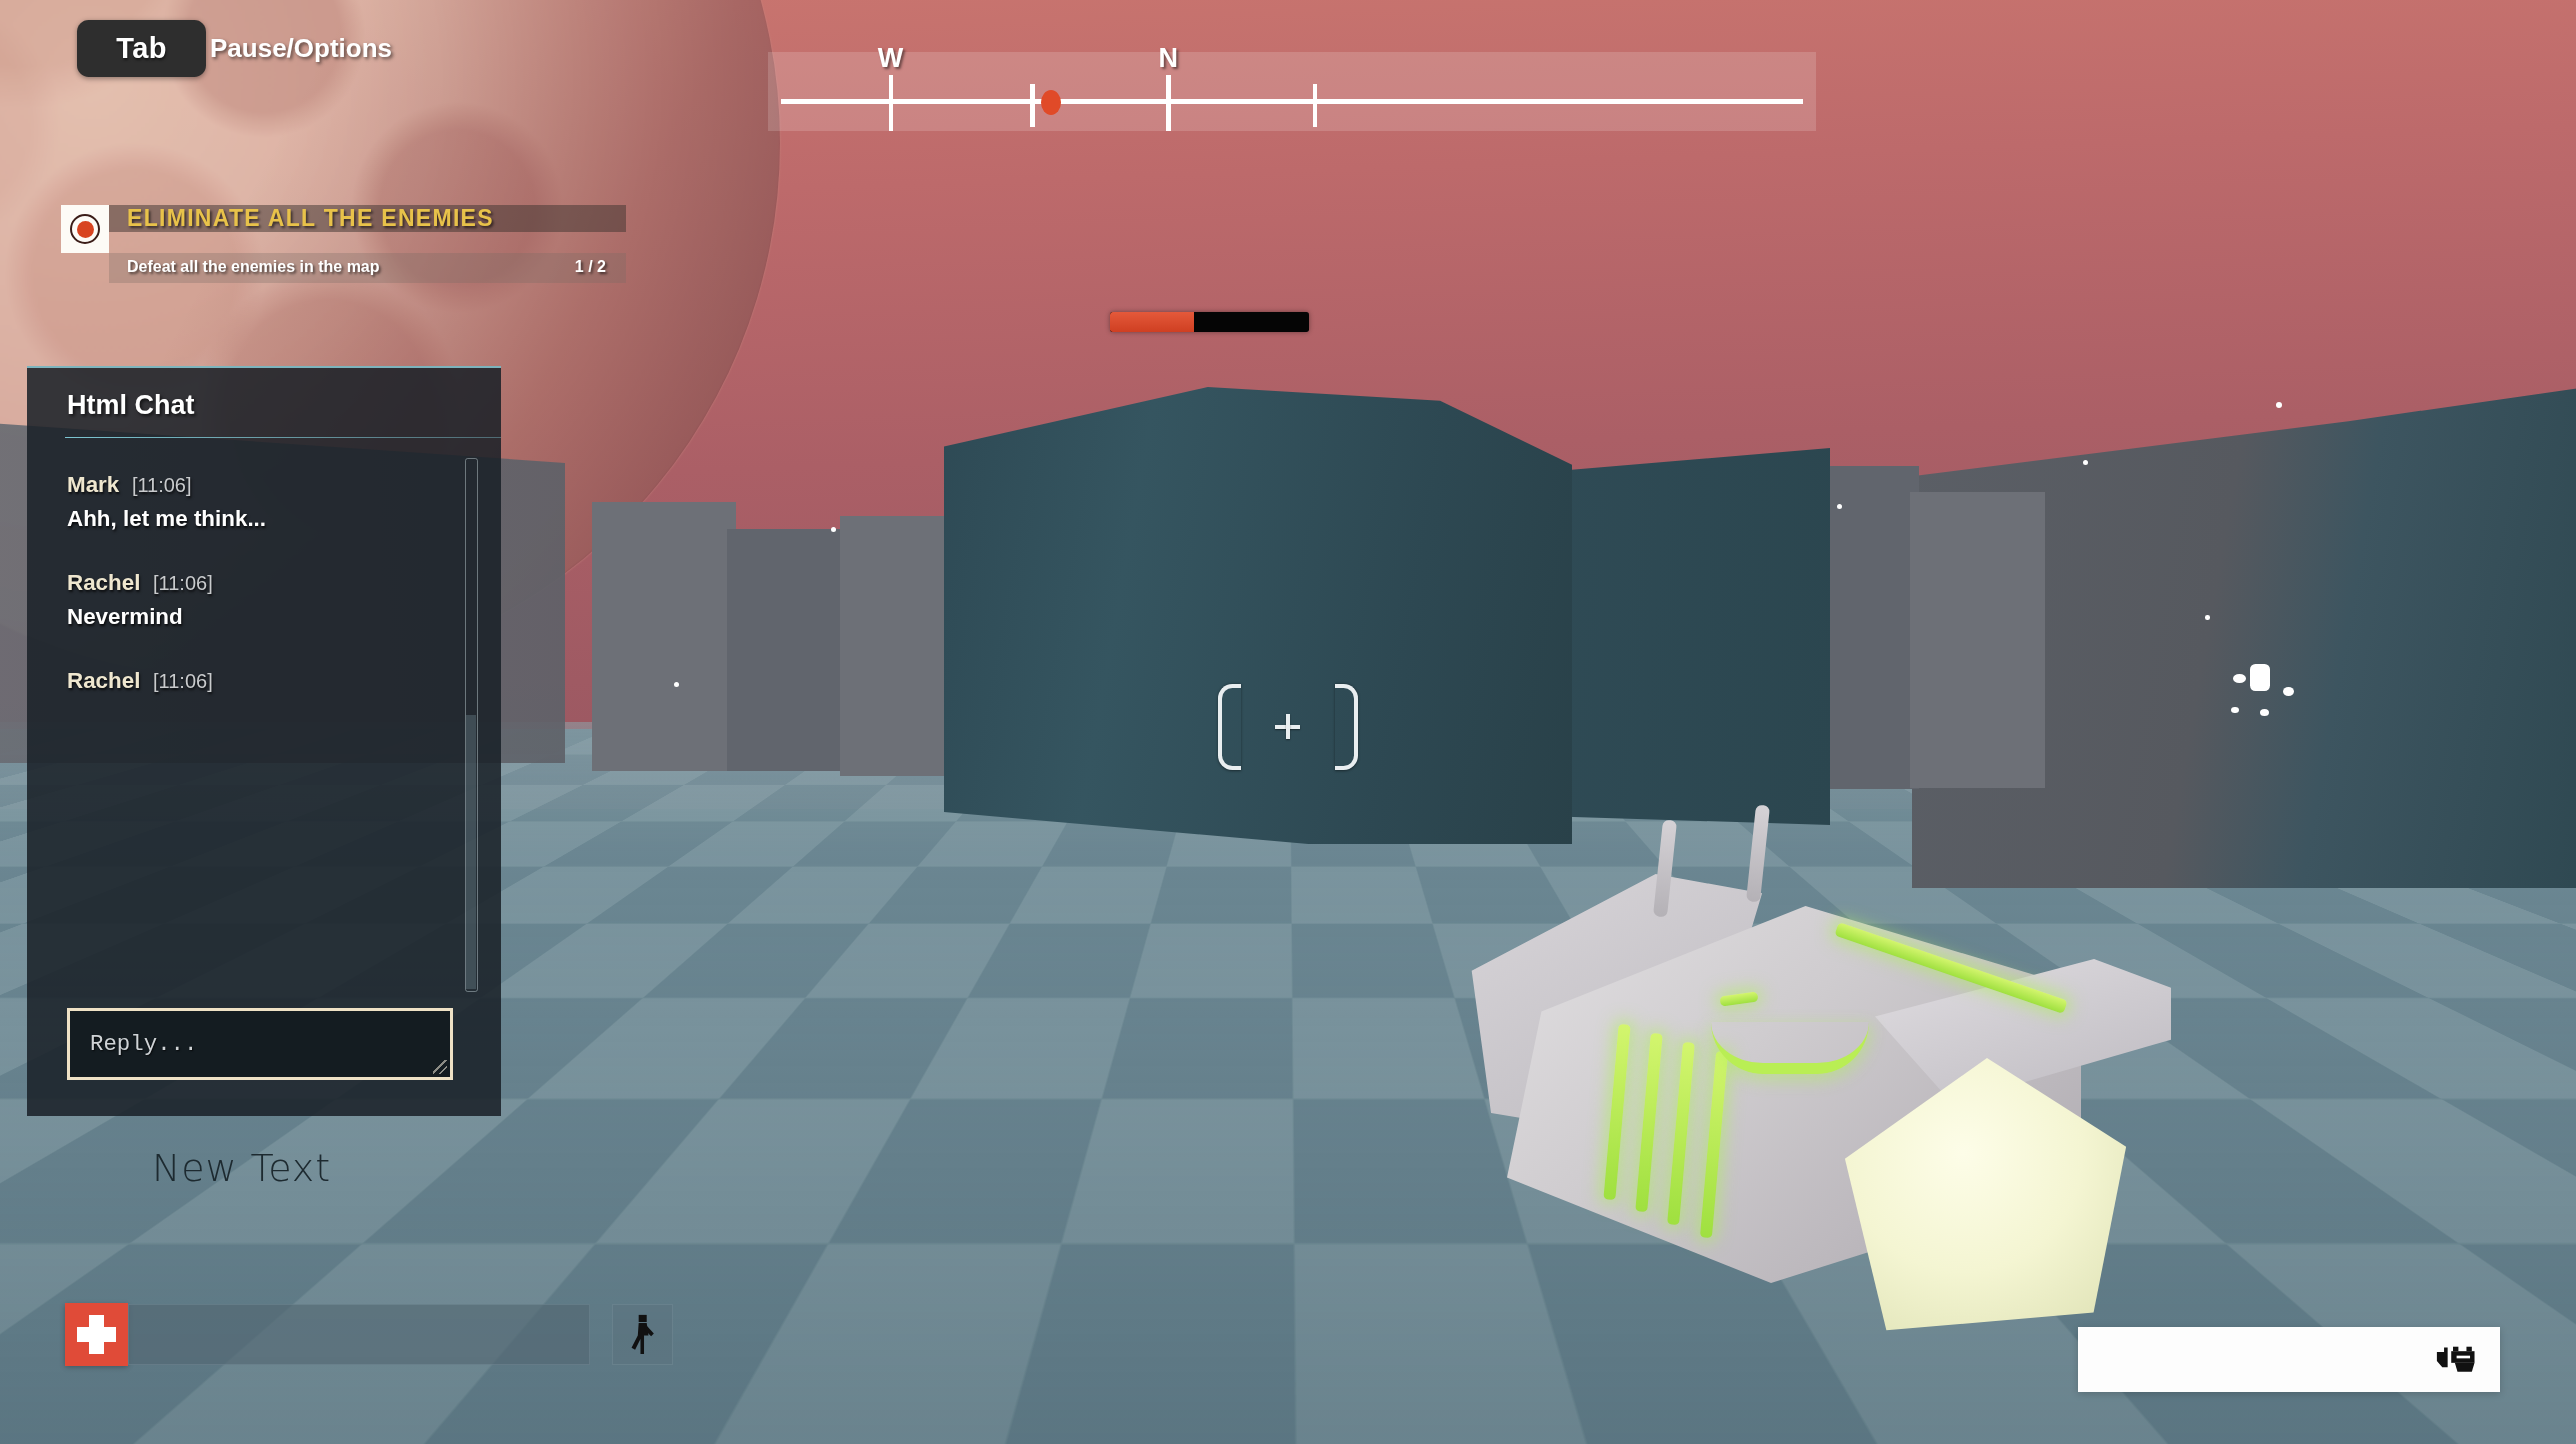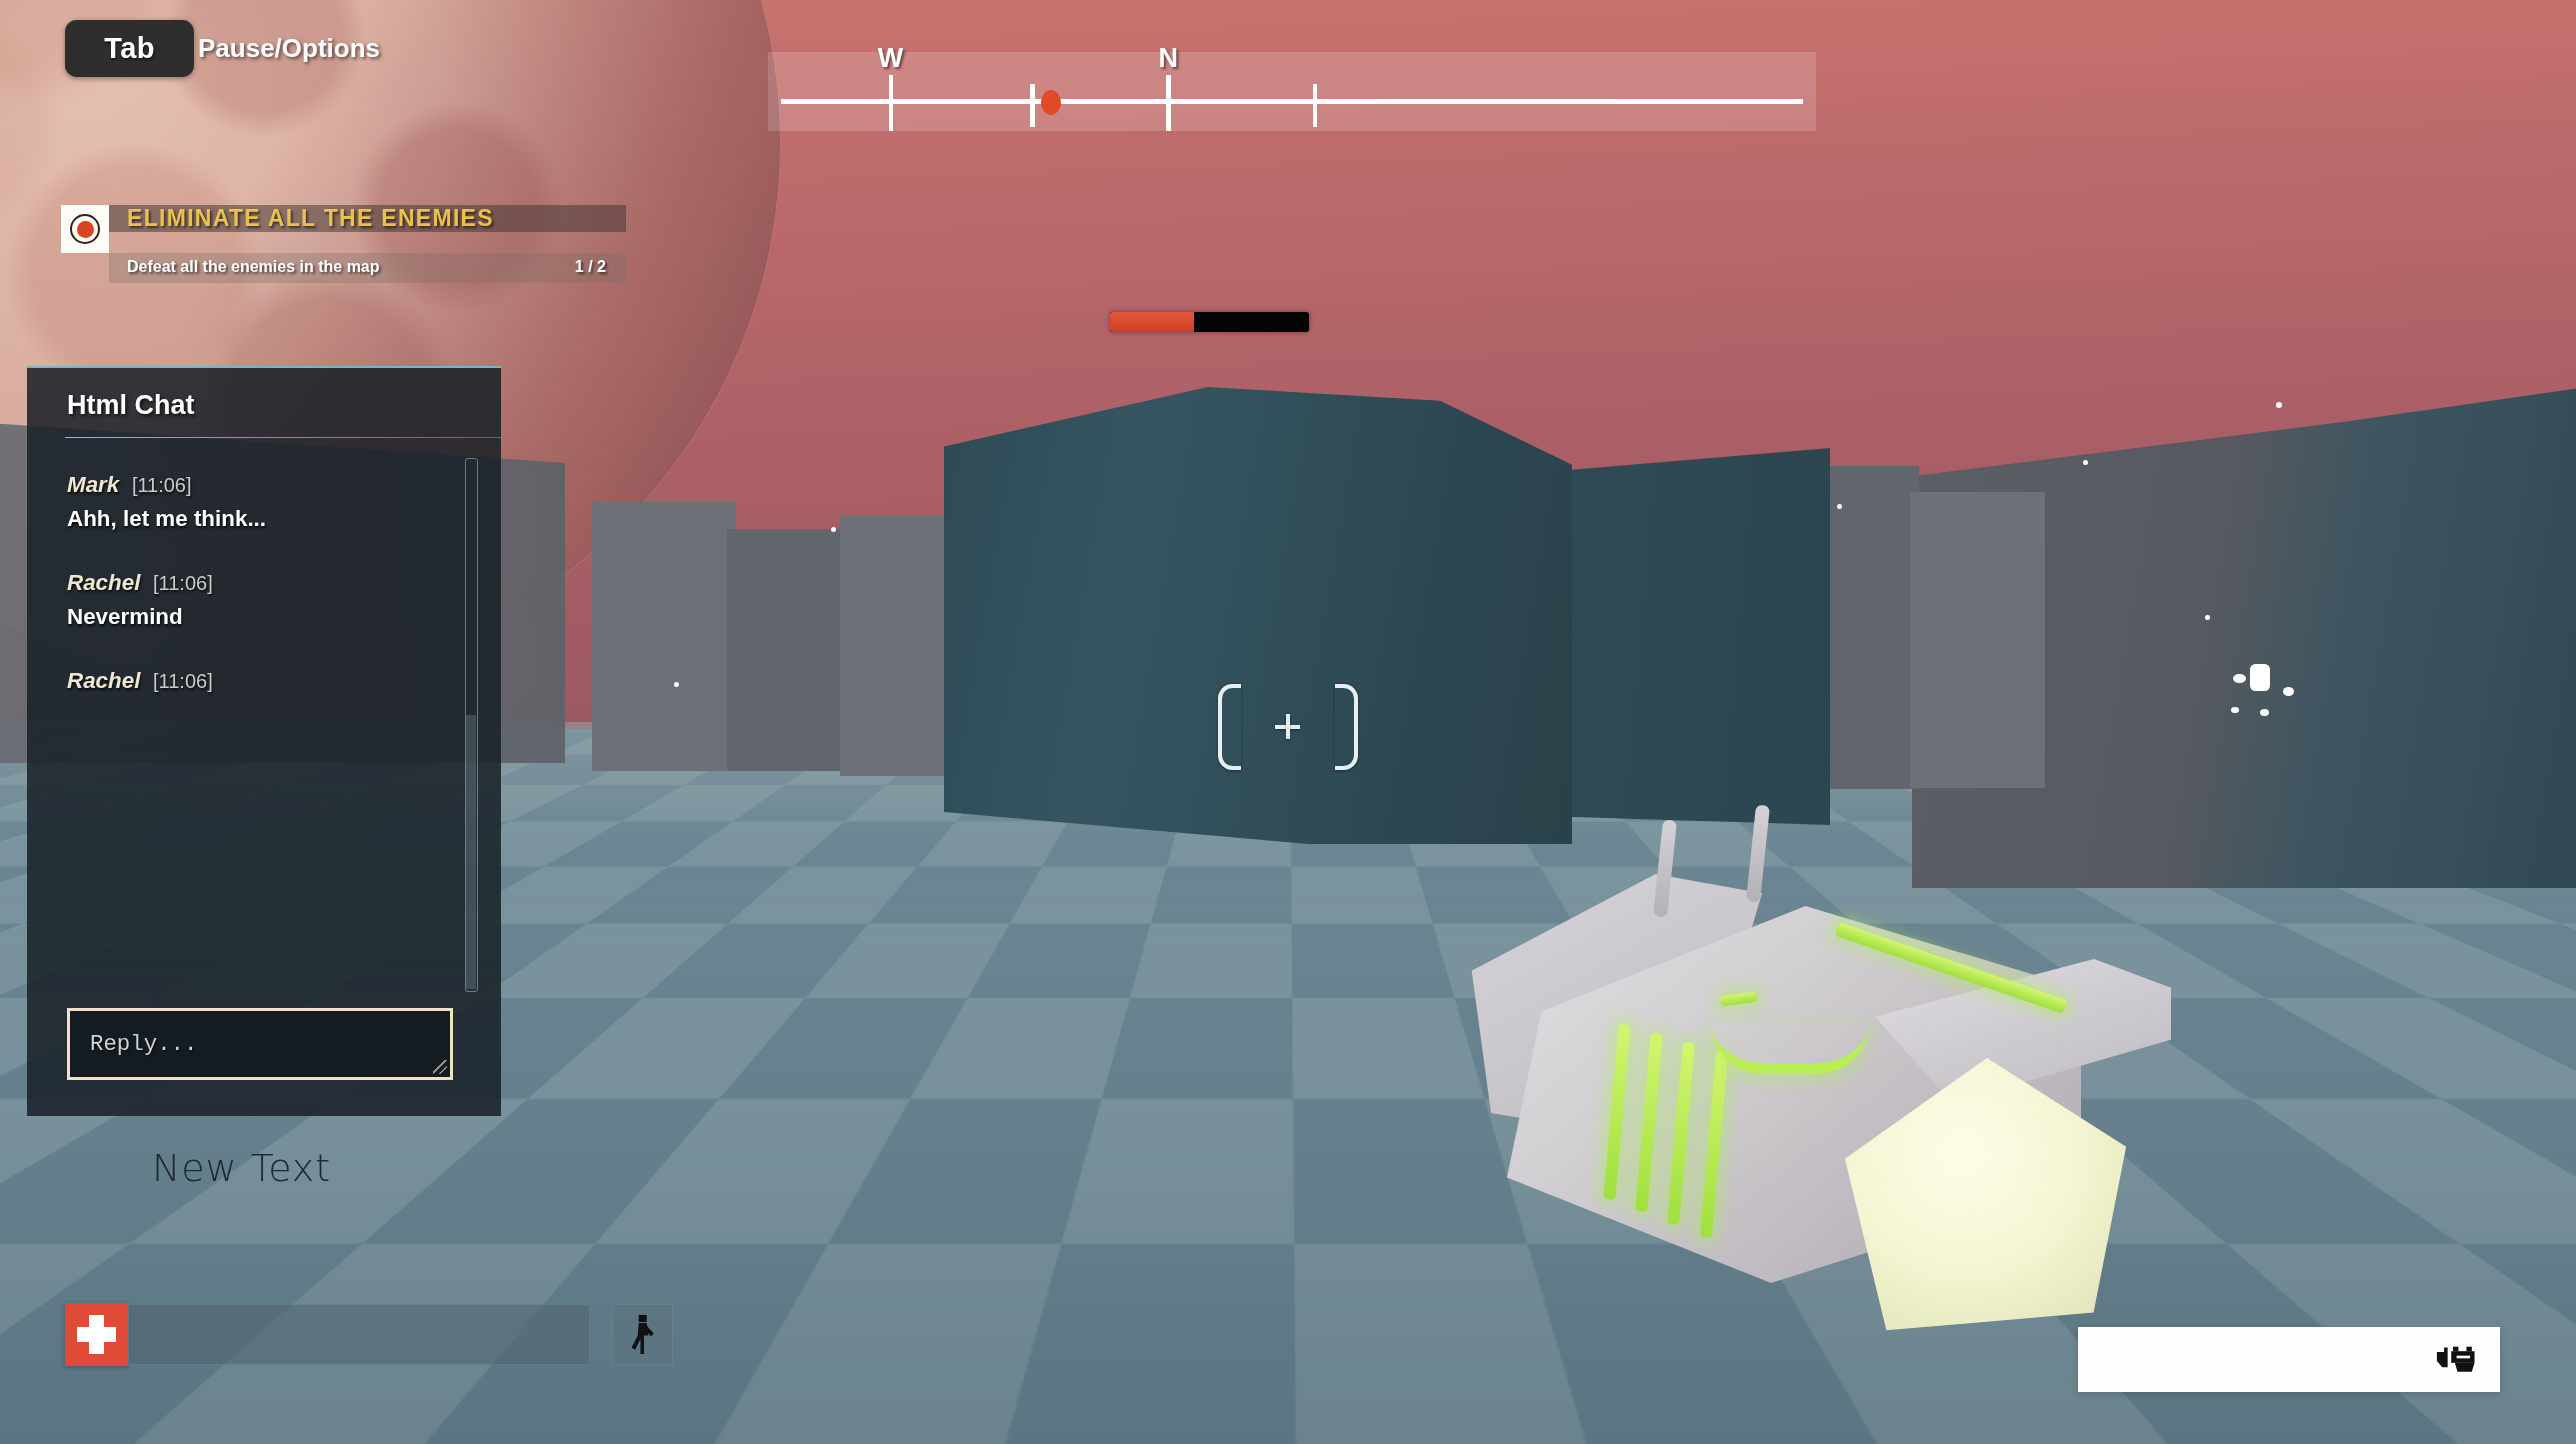--- a/index.html
+++ b/index.html
@@ -109,21 +109,21 @@
     box-shadow:0 0 36px 12.6px rgba(230,240,170,.35);
   }
   .w-barrel {
     position:absolute; left:422px; top:170px; width:296px; height:144px;
     background:linear-gradient(160deg,#e0dde1,#bdbac0);
     clip-path:polygon(0% 40%, 74% 0%, 100% 20%, 100% 56%, 26% 100%);
     border-radius:14.4px;
   }
 
   
-  .keyhints { position:absolute; left:65px; top:20px; z-index:30; }
+  .keyhints { position:absolute; left:77px; top:20px; z-index:30; }
   .keyrow { display:flex; align-items:center; margin-bottom:8px; }
   .keycap {
     width:129px; height:57px; background:#2e2e2e; border-radius:11.7px;
     display:flex; align-items:center; justify-content:center;
     color:#fff; font-size:29px; font-weight:bold; letter-spacing:0.4px;
     text-shadow:0.9px 1.8px 2.7px rgba(0,0,0,.55);
     box-shadow:0 1.8px 5.4px rgba(0,0,0,.35);
   }
   .keylabel {
     margin-left:4px; color:#fff; font-size:26px; font-weight:bold;
@@ -205,21 +205,21 @@
   }
   .chat-header { padding:21.5px 0 16px 40px; }
   .chat-title {
     color:#fff; font-size:27px; font-weight:bold; text-shadow:1.8px 1.8px 3.6px rgba(0,0,0,.7);
   }
   .chat-divider { height:1.8px; background:linear-gradient(90deg,rgba(140,225,238,.85),rgba(140,225,238,.35)); margin:0 0 0 38px; }
   .chat-body { position:relative; flex:1; overflow:hidden; padding:34px 54px 9px 40px; }
   .msg { margin-bottom:36px; }
   .msg-meta { display:flex; align-items:baseline; margin-bottom:7.2px; }
   .msg-author {
-    color:#efe7cf; font-size:22.4px; font-weight:bold; text-shadow:0.9px 1.8px 2.7px rgba(0,0,0,.8);font-style:italic;
+    color:#efe7cf; font-size:22.4px; font-weight:bold; text-shadow:0.9px 1.8px 2.7px rgba(0,0,0,.8);
   }
   .msg-time {
     color:#c9cbcd; font-size:20px; margin-left:12.6px; text-shadow:0.9px 1.8px 2.7px rgba(0,0,0,.8);
   }
   .msg-text {
     color:#fff; font-size:22.4px; font-weight:bold; line-height:1.28;
     text-shadow:0.9px 1.8px 2.7px rgba(0,0,0,.85);
   }
   .chat-scrollbar {
     position:absolute; right:23px; top:20px; width:13.5px; bottom:16px;

